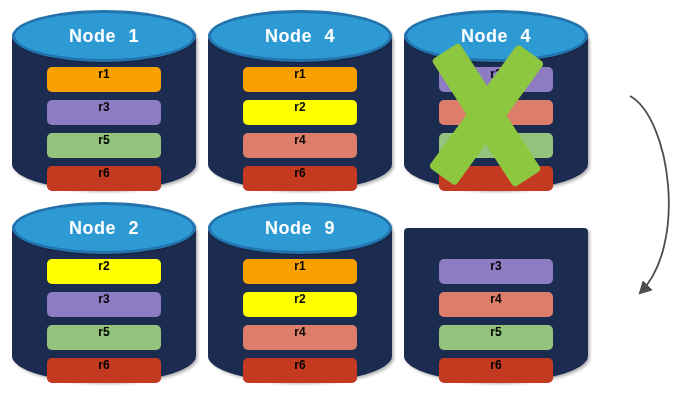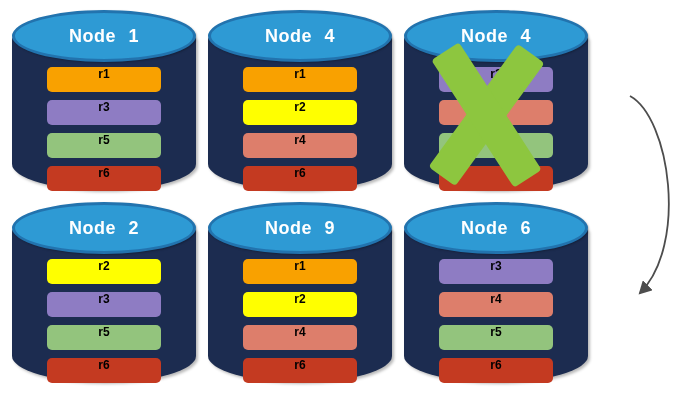--- a/index.html
+++ b/index.html
@@ -177,23 +177,20 @@
     <div class="replicas">
           <div class="bar" style="background: rgb(249, 161, 0);">r1</div>
           <div class="bar" style="background: rgb(255, 255, 0);">r2</div>
           <div class="bar" style="background: rgb(221, 126, 107);">r4</div>
           <div class="bar" style="background: rgb(196, 58, 33);">r6</div>
         </div>
   </div>
 
   <div class="node">
     <div class="cyl-body"></div>
-    <div class="cyl-top">
-      <span class="node-title">Node 6</span>
-    </div>
     <div class="replicas">
           <div class="bar" style="background: rgb(142, 124, 195);">r3</div>
           <div class="bar" style="background: rgb(221, 126, 107);">r4</div>
           <div class="bar" style="background: rgb(147, 196, 125);">r5</div>
           <div class="bar" style="background: rgb(196, 58, 33);">r6</div>
         </div>
   </div>
 </div>
 
   <svg class="arrow-svg" viewBox="0 0 676 402" xmlns="http://www.w3.org/2000/svg">

